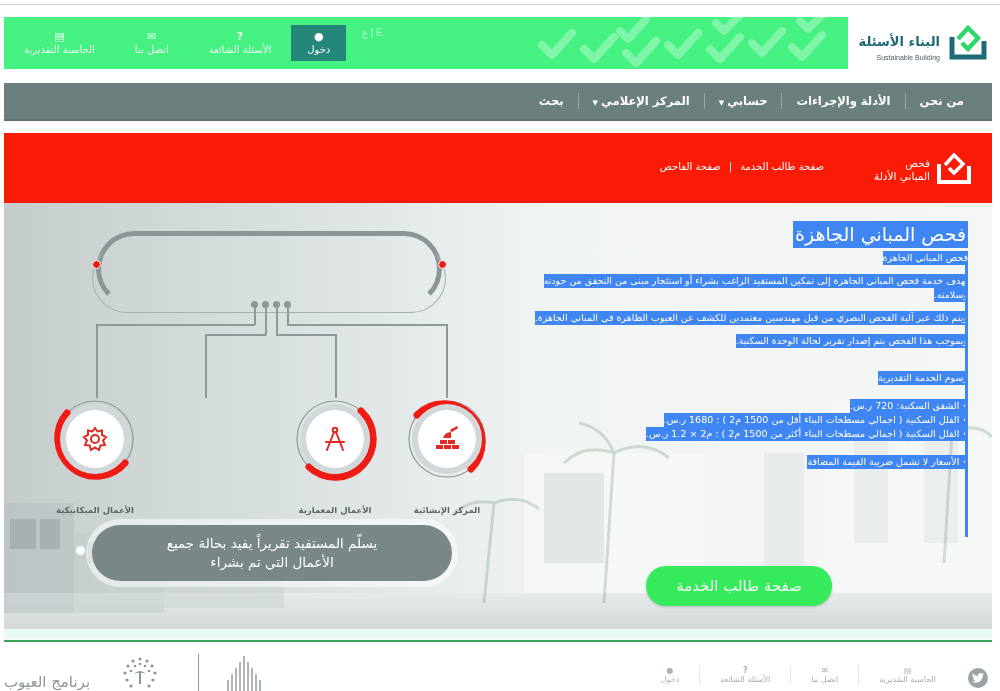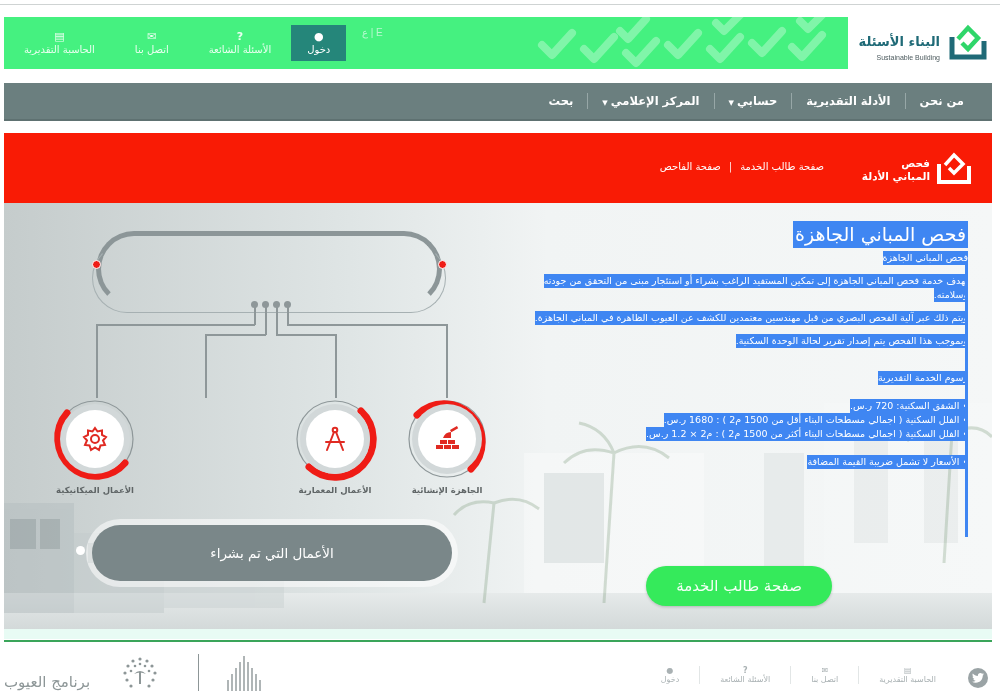--- a/index.html
+++ b/index.html
@@ -26,21 +26,21 @@
   
   .nav { position: absolute; top: 83px; left: 4px; width: 988px; height: 38px; background: #6b7f7f; border-bottom: 2px solid #5e7171; }
   .nav-items { position: absolute; right: 14px; top: 0; height: 36px; display: flex; align-items: center; }
   .nav-item { color: #ffffff; font-size: 11.5px; font-weight: bold; padding: 0 14px; white-space: nowrap; }
   .nav-item .caret { font-size: 7px; margin-right: 3px; }
   .nav-sep { width: 1px; height: 16px; background: #97a7a7; }
 
   
   .red-banner { position: absolute; top: 133px; left: 4px; width: 988px; height: 70px; background: #f91b05; }
   .rb-logo { position: absolute; right: 20px; top: 17px; width: 36px; height: 36px; }
-  .rb-title { position: absolute; right: 62px; top: 24px; color: #fff; font-size: 10.5px; font-weight: bold; line-height: 1.25; text-align: right; }
+  .rb-title { position: absolute; right: 62px; top: 24px; color: #fff; font-size: 10.5px; font-weight: normal; line-height: 1.25; text-align: right; }
   .rb-links { position: absolute; right: 168px; top: 28px; color: #fff; font-size: 10px; display: flex; gap: 8px; white-space: nowrap; }
   .rb-links .sep { opacity: 0.9; }
 
   
   .hero { position: absolute; top: 203px; left: 4px; width: 988px; height: 426px; overflow: hidden;
           background: linear-gradient(90deg, #c5cccc 0%, #dfe5e5 35%, #f1f4f4 55%, #f5f7f7 100%); }
   .hero-scene { position: absolute; left: 0; top: 0; width: 988px; height: 426px; }
 
   
   .pill-outer { position: absolute; left: 92px; top: 28px; width: 346px; height: 76px; border-radius: 40px; border: 5px solid #8c9698; border-bottom-color: transparent; }
@@ -49,21 +49,21 @@
           color: #fff; font-size: 13px; font-weight: bold; display: flex; align-items: center; justify-content: center; }
   .pill-dot { position: absolute; top: 57px; width: 9px; height: 9px; border-radius: 50%; background: #ef1c16; border: 1.5px solid #fff; }
 
   .wire { position: absolute; background: #8e9799; }
   .node { position: absolute; width: 7px; height: 7px; border-radius: 50%; background: #8e9799; }
 
   .work { position: absolute; top: 194px; width: 86px; text-align: center; }
   .ring { position: relative; width: 84px; height: 84px; border-radius: 50%; margin: 0 auto; }
   .ring svg.arc { position: absolute; left: 0; top: 0; }
   .ring .inner { position: absolute; left: 13px; top: 13px; width: 58px; height: 58px; border-radius: 50%; background: #ffffff; box-shadow: 0 0 0 6px #d2d8d9; display: flex; align-items: center; justify-content: center; }
-  .work-label { margin-top: 4px; font-size: 8.5px; font-weight: bold; color: #5f6566; white-space: nowrap; }
+  .work-label { margin-top: 24px; font-size: 8.5px; font-weight: bold; color: #5f6566; white-space: nowrap; }
 
   .result-pill { position: absolute; left: 88px; top: 322px; width: 360px; height: 56px; border-radius: 30px; background: #7a8789; box-shadow: 0 0 0 6px rgba(255,255,255,0.55);
                  color: #fff; font-size: 13.5px; text-align: center; line-height: 1.4; display: flex; align-items: center; justify-content: center; flex-direction: column; }
   .result-dot { position: absolute; left: 72px; top: 343px; width: 9px; height: 9px; border-radius: 50%; background: #fff; }
 
   
   .content { position: absolute; right: 24px; top: 16px; width: 450px; text-align: right; }
   .hl { background: #3f86f2; color: #ffffff; display: inline; padding: 1px 0 2px; box-decoration-break: clone; -webkit-box-decoration-break: clone; }
   .content h1 { font-size: 19px; font-weight: normal; line-height: 30px; }
   .content h1 .hl { padding: 2px 2px 3px; }
@@ -138,21 +138,21 @@
       </div>
       <div class="lang">E | ع</div>
     </div>
   </div>
 </header>
 
 <nav class="nav">
   <div class="nav-items">
     <div class="nav-item"><span>من نحن</span></div>
     <div class="nav-sep"></div>
-    <div class="nav-item"><span>الأدلة التقديرية</span></div>
+    <div class="nav-item"><span>الأدلة والإجراءات</span></div>
     <div class="nav-sep"></div>
     <div class="nav-item"><span>حسابي</span><span class="caret">▼</span></div>
     <div class="nav-sep"></div>
     <div class="nav-item"><span>المركز الإعلامي</span><span class="caret">▼</span></div>
     <div class="nav-sep"></div>
     <div class="nav-item"><span>بحث</span></div>
   </div>
 </nav>
 
 <section class="red-banner">
@@ -248,21 +248,21 @@
               <rect x="11" y="20" width="7" height="4"></rect>
               <rect x="19" y="20" width="7" height="4"></rect>
             <rect x="7" y="15" width="7" height="4"></rect>
               <rect x="15" y="15" width="7" height="4"></rect>
             <path d="M10 13 q2 -6 8 -6 l0 6 z"></path>
               <rect x="17" y="5" width="8" height="2.5" transform="rotate(-30 17 5)"></rect>
           </g>
         </svg>
       </div>
     </div>
-    <div class="work-label">الجاهزة الإنشائية</div>
+    <div class="work-label">المركز الإنشائية</div>
   </div>
 
   <div class="work" style="left:288px">
     <div class="ring">
       <svg class="arc" width="84" height="84" viewBox="0 0 84 84">
         <circle cx="42" cy="42" r="38" fill="none" stroke="#8e9799" stroke-width="1.2"></circle>
         <path d="M68 14 A38 38 0 0 1 16 70" fill="none" stroke="#ef1c16" stroke-width="7" stroke-linecap="round"></path>
       </svg>
       <div class="inner">
         <svg width="28" height="28" viewBox="0 0 28 28">
@@ -292,20 +292,21 @@
             <path d="M14 3 L16.5 6.5 L21 5.5 L21 10 L25 12 L22 15.5 L24 20 L19.5 20.5 L18 25 L14 22.5 L10 25 L8.5 20.5 L4 20 L6 15.5 L3 12 L7 10 L7 5.5 L11.5 6.5 Z"></path>
           </g>
         </svg>
       </div>
     </div>
     <div class="work-label">الأعمال الميكانيكية</div>
   </div>
 
   <div class="result-dot"></div>
   <div class="result-pill">
+    <div>يسلّم المستفيد تقريراً يفيد بحالة جميع</div>
     <div>الأعمال التي تم بشراء</div>
   </div>
 
   <div class="content">
     <h1><span class="hl">فحص المباني الجاهزة</span></h1>
     <p class="sub"><span class="hl">فحص المباني الجاهزة</span></p>
     <p><span class="hl">تهدف خدمة فحص المباني الجاهزة إلى تمكين المستفيد الراغب بشراء أو استئجار مبنى من التحقق من جودته وسلامته.</span></p>
     <p><span class="hl">ويتم ذلك عبر آلية الفحص البصري من قبل مهندسين معتمدين للكشف عن العيوب الظاهرة في المباني الجاهزة.</span></p>
     <p><span class="hl">وبموجب هذا الفحص يتم إصدار تقرير لحالة الوحدة السكنية.</span></p>
     <div class="gap"></div>

